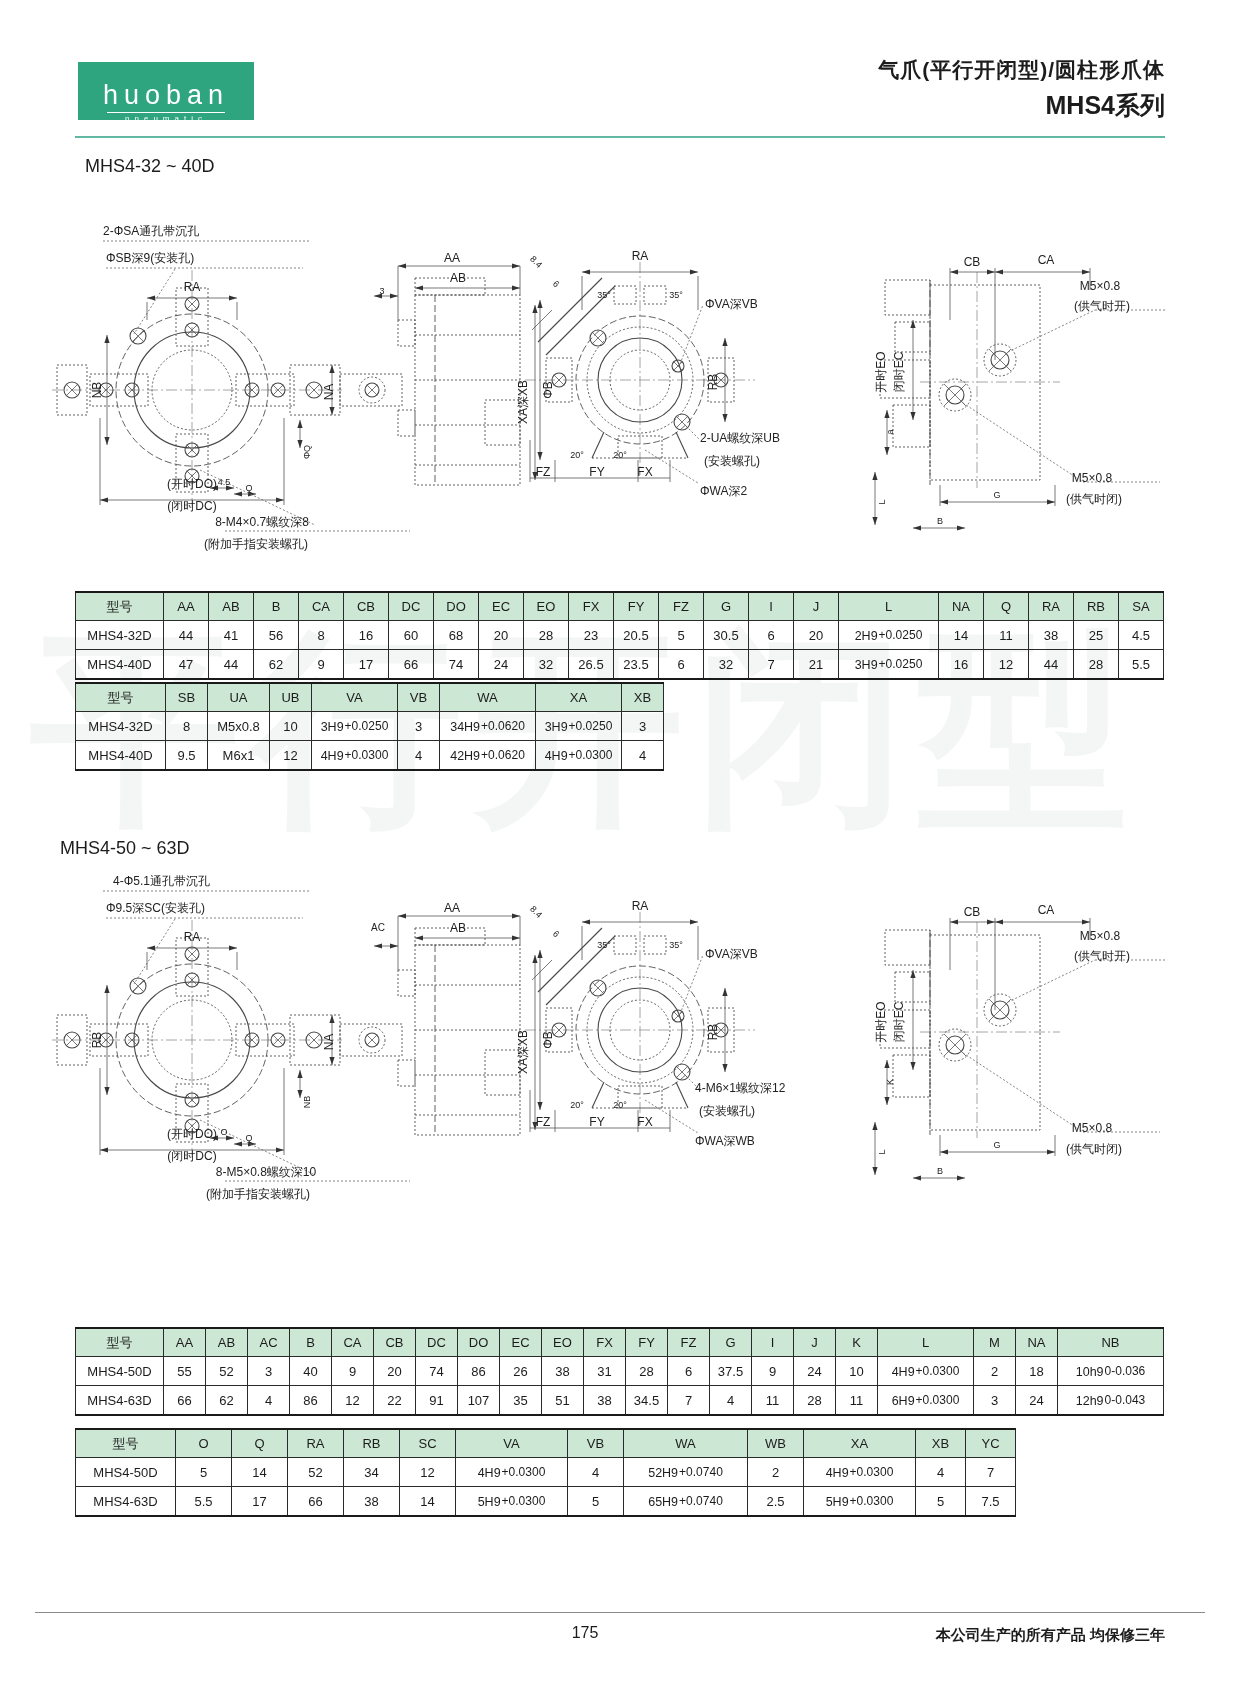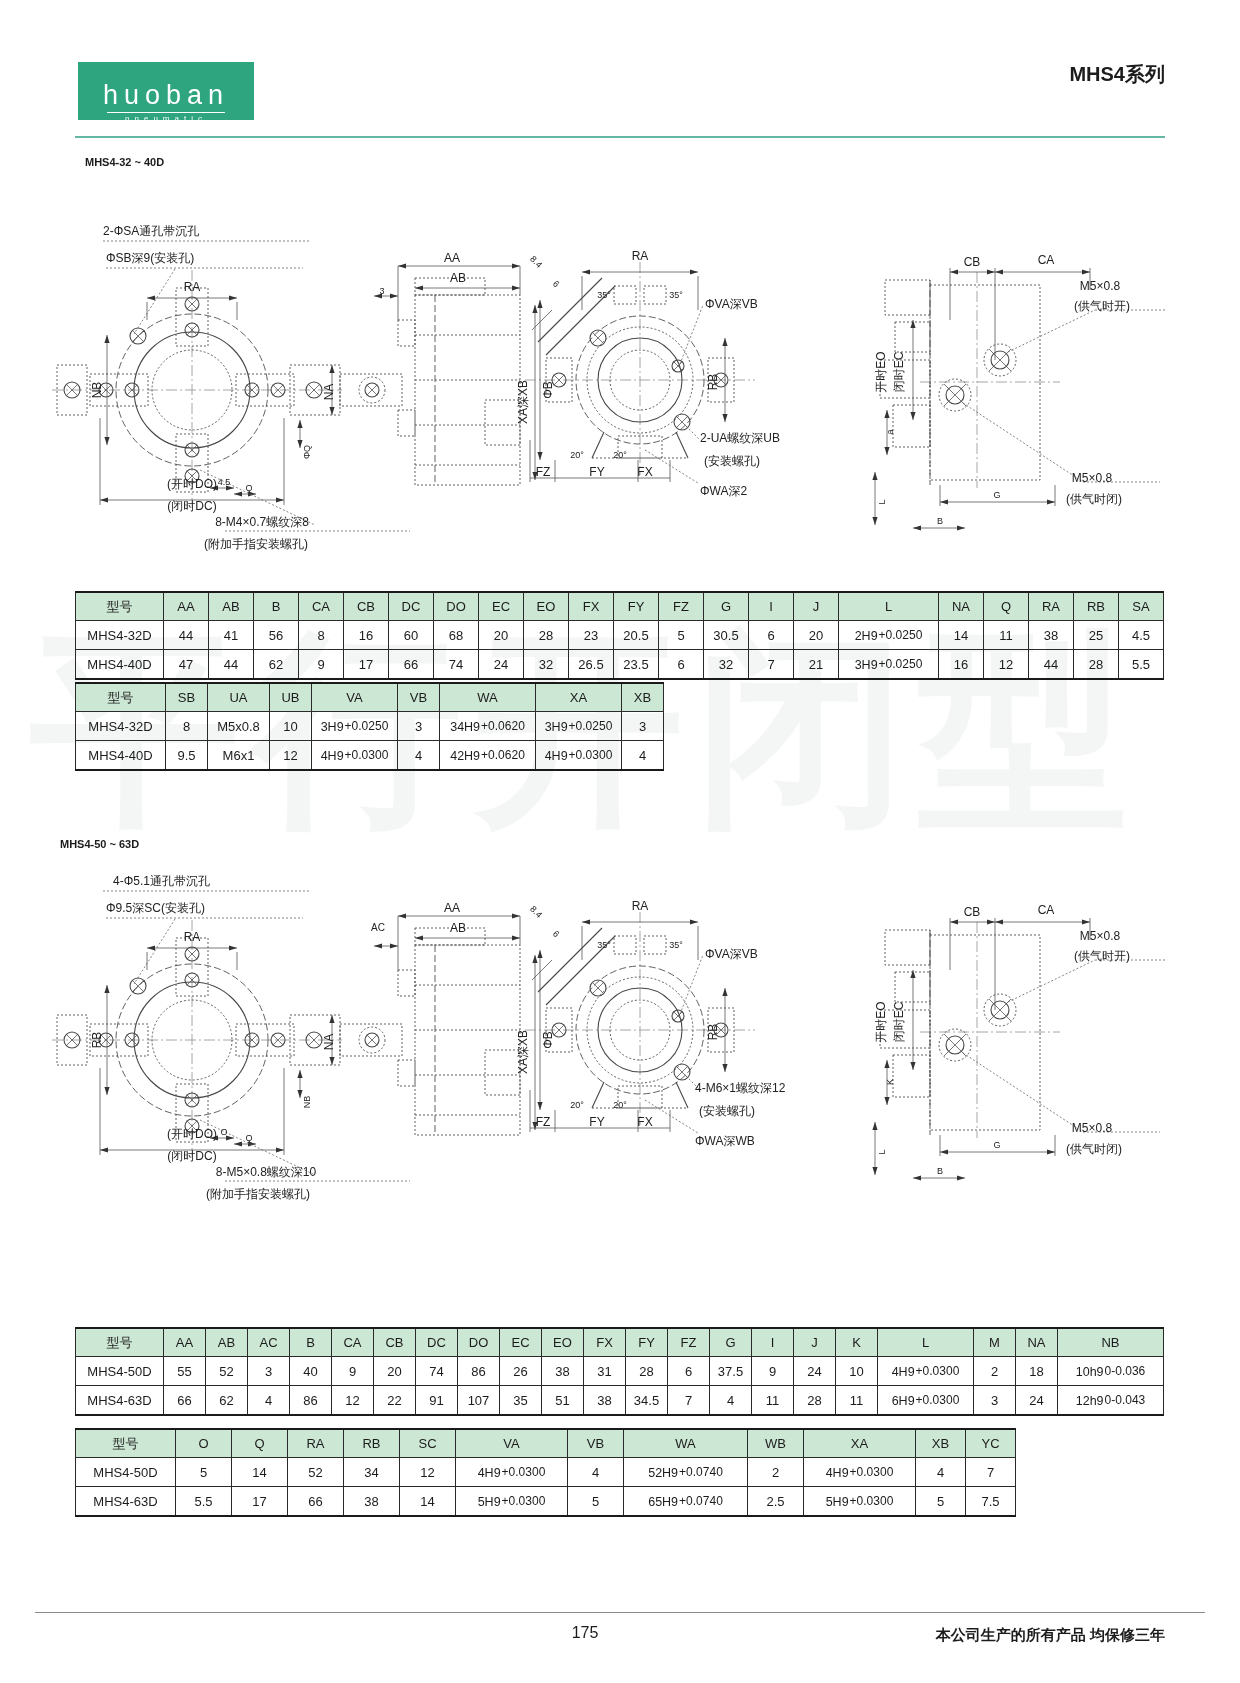--- a/index.html
+++ b/index.html
@@ -8,23 +8,23 @@
        font-family:"Liberation Sans","DejaVu Sans",sans-serif;color:#1c1c1c}
   .abs{position:absolute}
   
   #logo{left:78px;top:62px;width:176px;height:58px;background:var(--green);color:#fff;
         text-align:center;z-index:2}
   #logo .l1{font-size:27px;letter-spacing:6px;margin-top:18px;font-weight:400}
   #logo .lrule{width:118px;border-top:1px solid #fff;margin:1px auto 1px auto}
   #logo .l2{font-size:8px;letter-spacing:5px}
   #htitle{top:56px;left:600px;width:565px;text-align:right;z-index:2}
   #htitle .t1{font-size:21px;font-weight:bold;letter-spacing:1px}
-  #htitle .t2{font-size:20px;font-weight:bold;margin-top:5px}
+  #htitle .t2{font-size:25px;font-weight:bold;margin-top:5px}
   #hrule{left:75px;top:136px;width:1090px;border-top:2px solid var(--teal)}
-  .sectitle{font-size:11px;font-weight:bold;z-index:3}
+  .sectitle{font-size:18px;font-weight:normal;z-index:3}
   
   svg.draw{position:absolute;left:75px;width:1090px;height:355px;z-index:1;overflow:visible}
   .s  {fill:none;stroke:#474747;stroke-width:1.1}
   .sd {fill:none;stroke:#4f4f4f;stroke-width:0.9;stroke-dasharray:2 2}
   .sda{fill:none;stroke:#4f4f4f;stroke-width:0.9;stroke-dasharray:7 3}
   .sc {fill:none;stroke:#909090;stroke-width:0.8;stroke-dasharray:11 3 2 3}
   .sx {fill:none;stroke:#555;stroke-width:0.8}
   .sl {fill:none;stroke:#666;stroke-width:0.8;stroke-dasharray:2 2}
   .af {fill:#333;stroke:none}
   .dl{position:absolute;font-size:12px;white-space:nowrap;color:#222;z-index:3;line-height:1.15}
@@ -48,20 +48,21 @@
 <body>
 
 <div id="wm" class="abs">平行开闭型</div>
 
 <div id="logo" class="abs">
   <div class="l1">huoban</div>
   <div class="lrule"></div>
   <div class="l2">pneumatic</div>
 </div>
 <div id="htitle" class="abs">
+  <div class="t1">气爪(平行开闭型)/圆柱形爪体</div>
   <div class="t2">MHS4系列</div>
 </div>
 <div id="hrule" class="abs"></div>
 
 <div class="abs sectitle" style="left:85px;top:156px">MHS4-32 ~ 40D</div>
 <svg class="draw" style="top:225px" viewBox="0 0 1090 355">
     <line x1="-23" y1="165" x2="267" y2="165" class="sc"></line>
     <line x1="117" y1="45" x2="117" y2="283" class="sc"></line>
     <circle cx="117" cy="165" r="76" class="sda"></circle>
     <circle cx="117" cy="165" r="58" class="s"></circle>

